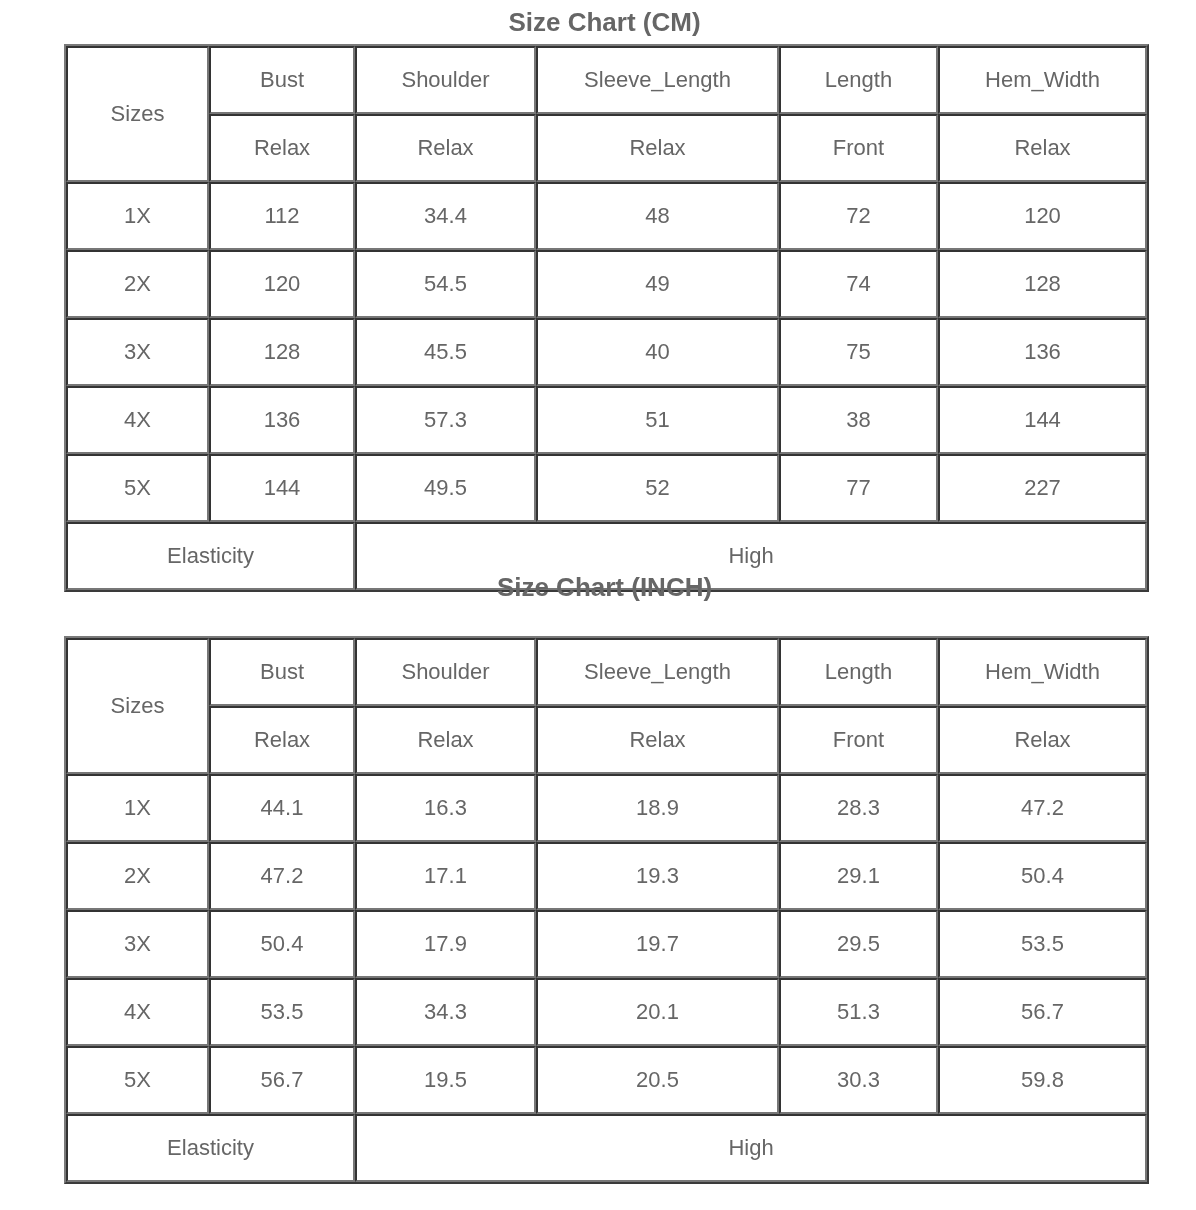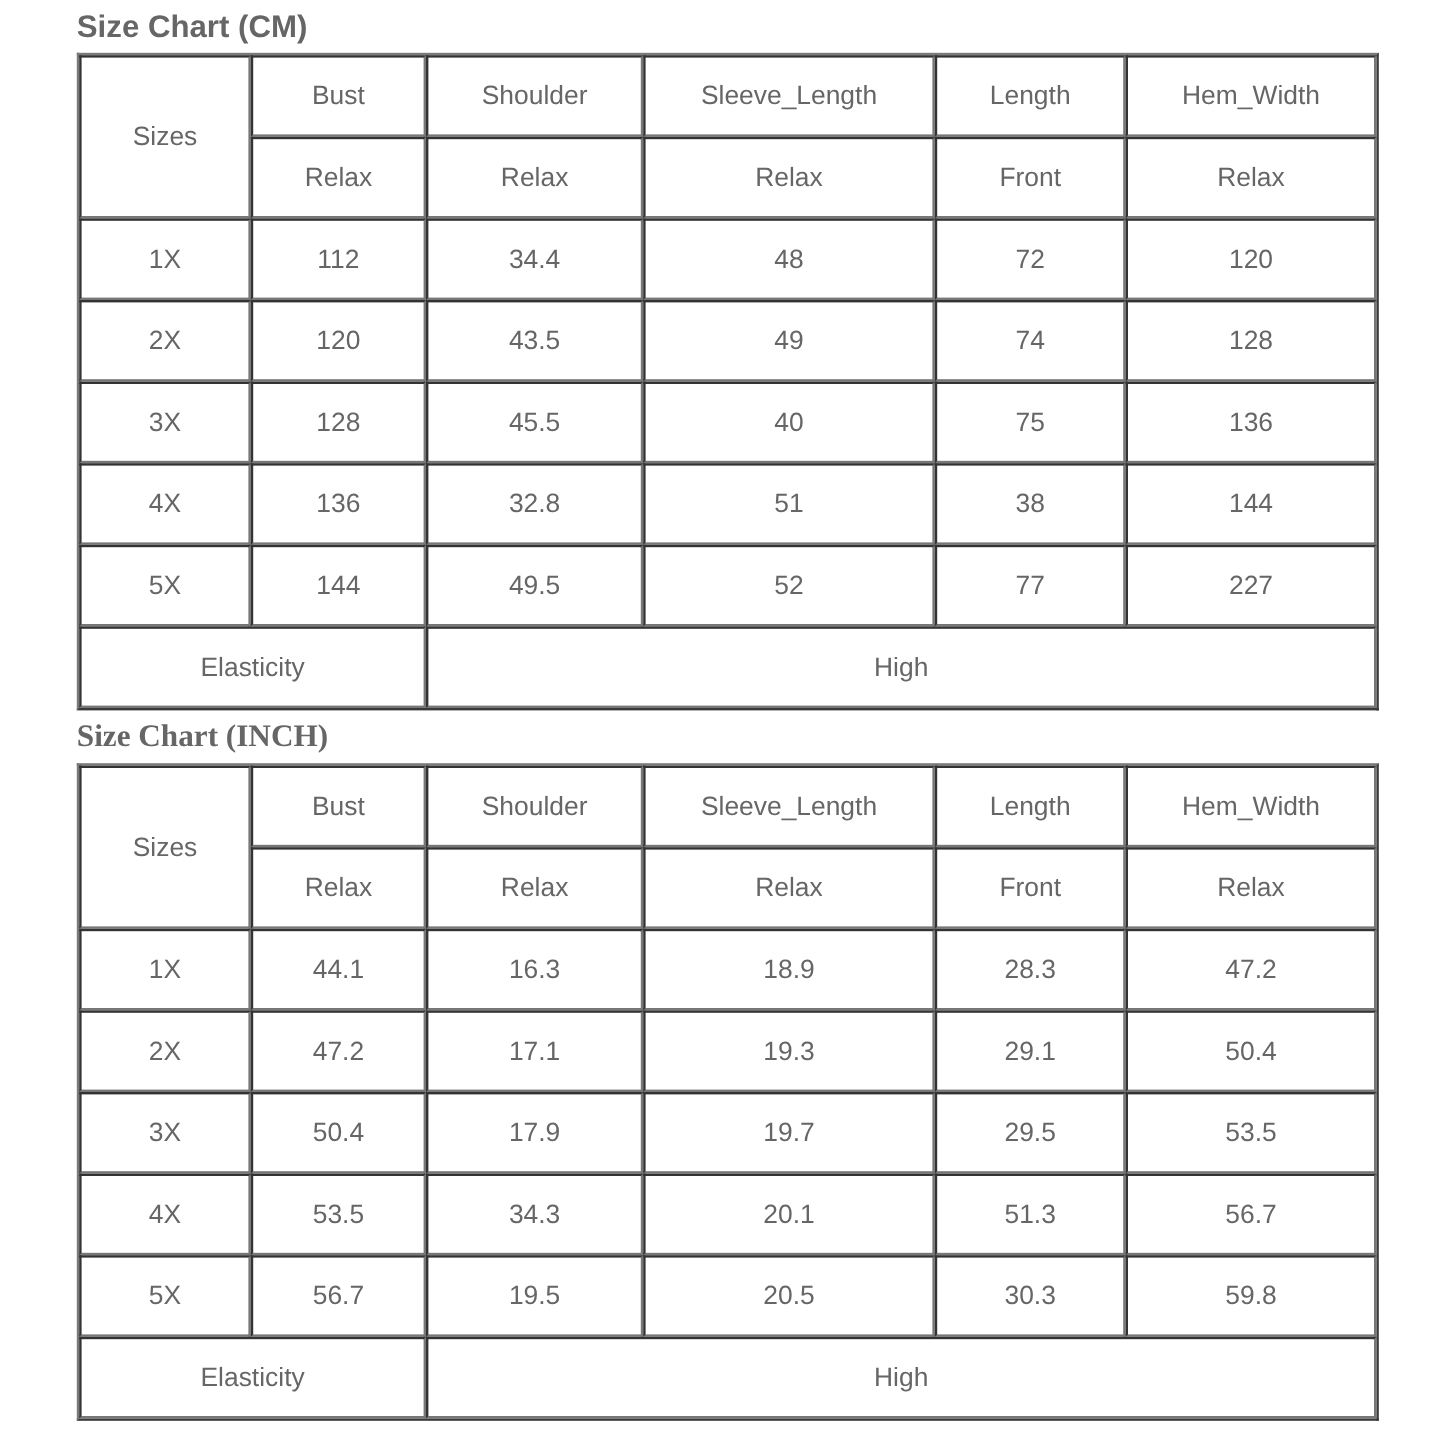--- a/index.html
+++ b/index.html
@@ -1,36 +1,36 @@
 <!DOCTYPE html>
 <html><head>
   <meta charset="utf-8">
   <style>
     html, body { margin: 0; padding: 0; background: #ffffff; }
     body { width: 1196px; height: 1210px; position: relative; font-family: "Liberation Sans", sans-serif; color: #666666; }
     .chart-title {
-      position: absolute; left: 64px; width: 1081px; text-align: left;
+      position: absolute; left: 64px; width: 1081px; text-align: center;
       font-weight: bold; font-size: 26px; color: #666666; line-height: 30px;
     }
     table.size-table {
       position: absolute; left: 64px; width: 1081px;
       border-collapse: separate; border-spacing: 0;
       border-top: 2px solid #7a7a7a; border-left: 2px solid #7a7a7a;
       border-right: 2px solid #3a3a3a; border-bottom: 2px solid #3a3a3a;
       table-layout: fixed;
     }
     table.size-table td {
       height: 64px; padding: 0; text-align: center; vertical-align: middle;
       font-size: 22px; color: #666666;
       border-top: 2px solid #333333; border-left: 2px solid #333333;
       border-right: 2px solid #777777; border-bottom: 2px solid #777777;
     }
     #t1-title { top: 7px; }
     #t1 { top: 44px; }
-    #t2-title { top: 599px; font-family: Liberation Serif, serif; }
+    #t2-title { top: 572px; }
     #t2 { top: 636px; }
   </style>
 </head>
 <body>
 
 <div class="chart-title" id="t1-title">Size Chart (CM)</div>
 <table class="size-table" id="t1">
   <colgroup>
       <col style="width:143px">
       <col style="width:146px">
@@ -59,37 +59,37 @@
     <td>1X</td>
     <td>112</td>
     <td>34.4</td>
     <td>48</td>
     <td>72</td>
     <td>120</td>
   </tr>
   <tr>
     <td>2X</td>
     <td>120</td>
-    <td>43.5</td>
+    <td>54.5</td>
     <td>49</td>
     <td>74</td>
     <td>128</td>
   </tr>
   <tr>
     <td>3X</td>
     <td>128</td>
     <td>45.5</td>
     <td>40</td>
     <td>75</td>
     <td>136</td>
   </tr>
   <tr>
     <td>4X</td>
     <td>136</td>
-    <td>32.8</td>
+    <td>57.3</td>
     <td>51</td>
     <td>38</td>
     <td>144</td>
   </tr>
   <tr>
     <td>5X</td>
     <td>144</td>
     <td>49.5</td>
     <td>52</td>
     <td>77</td>

